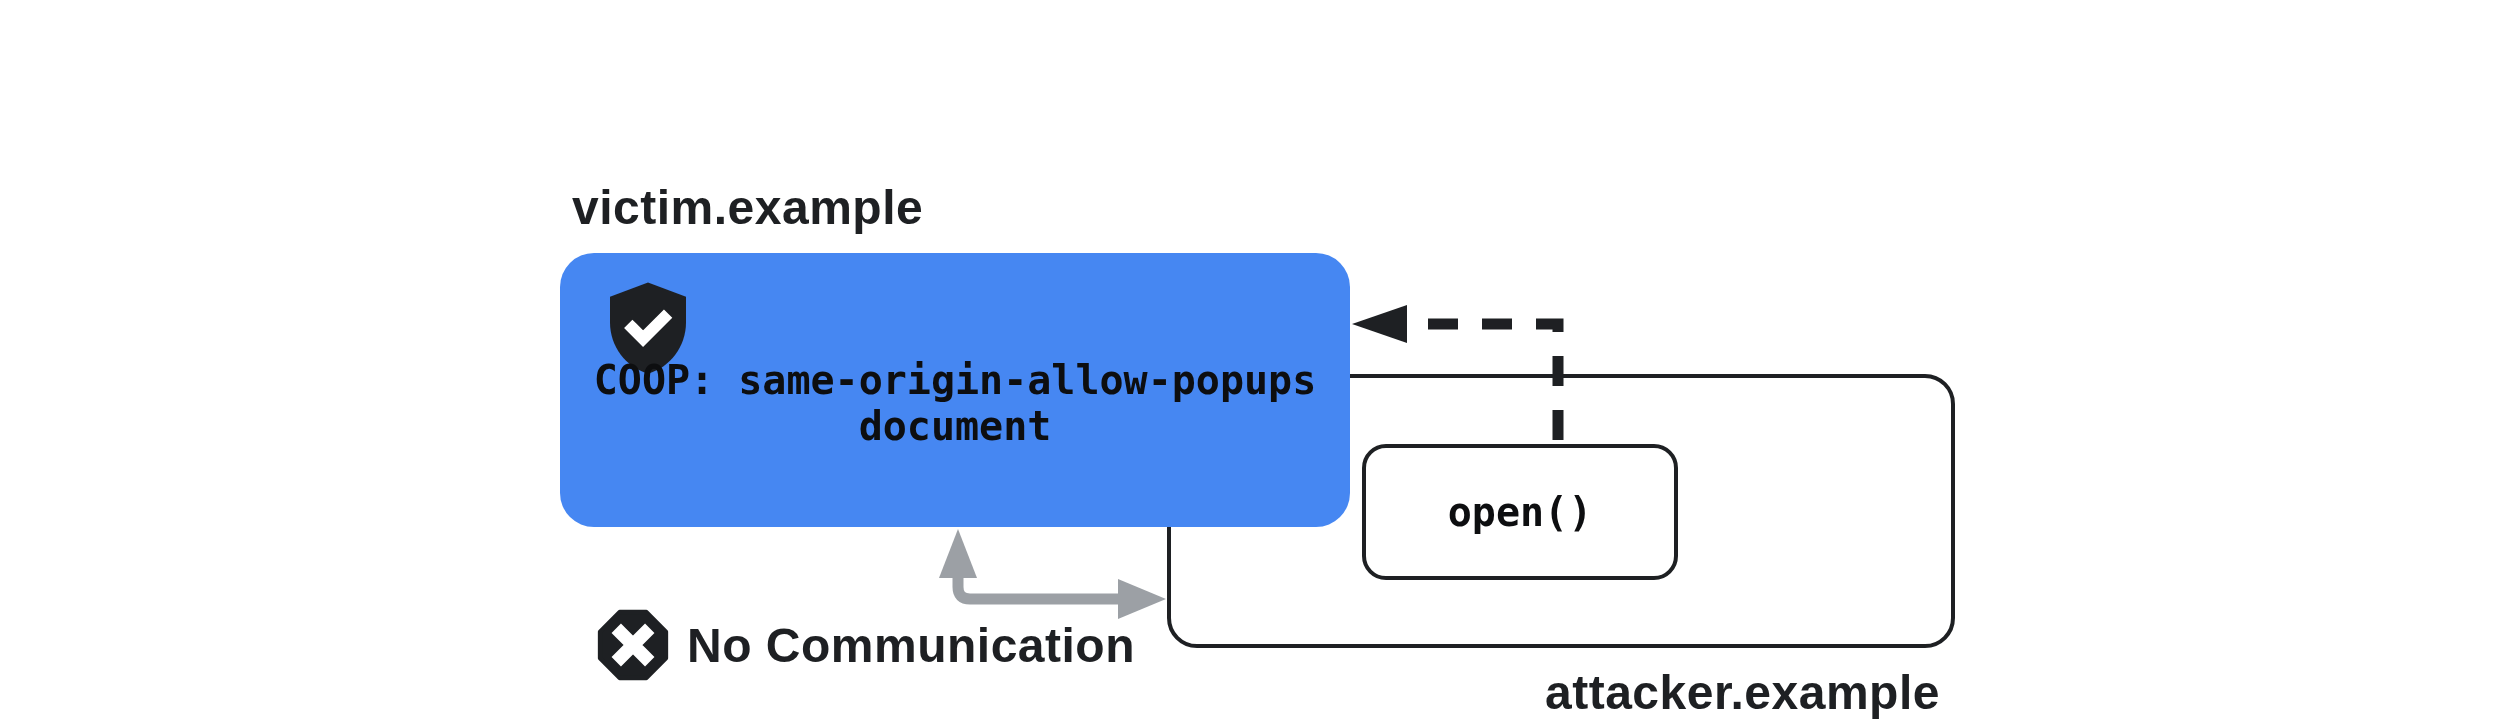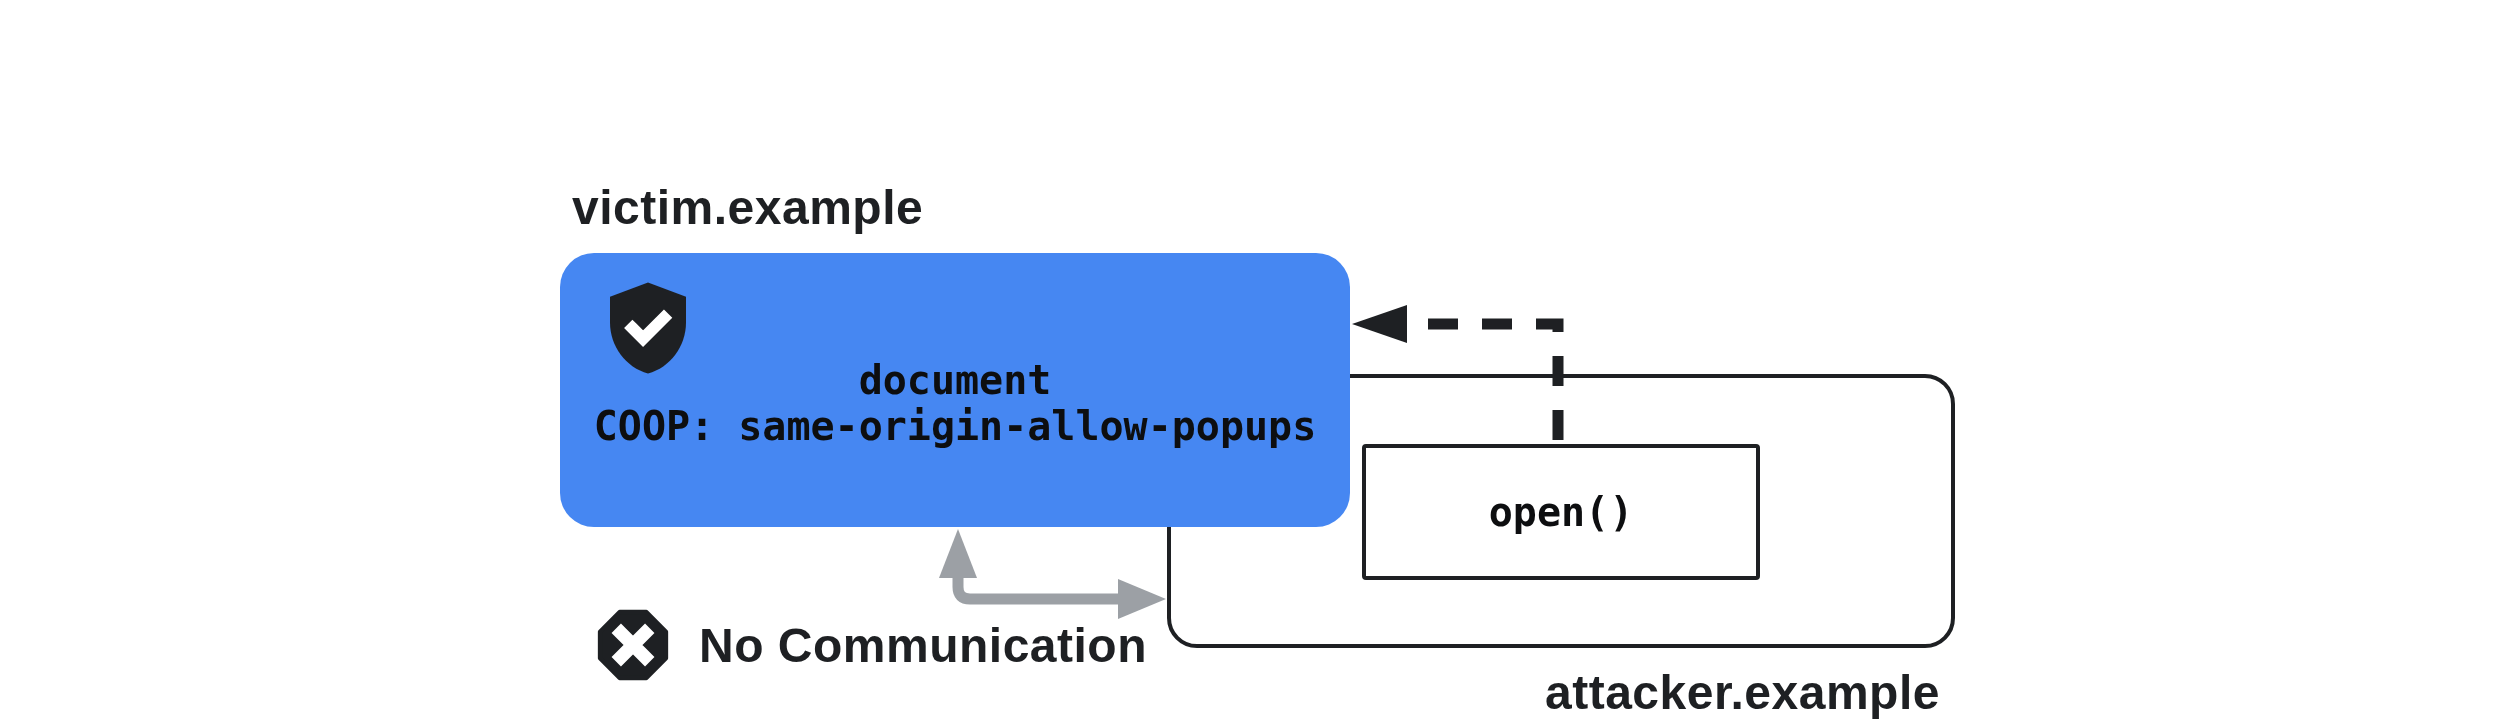--- a/index.html
+++ b/index.html
@@ -55,25 +55,25 @@
     width: 788px; height: 274px;
     box-sizing: border-box;
     background: #ffffff;
     border: 4px solid var(--color-dark, #1e2023);
     border-radius: 30px;
     z-index: 1;
   }
   .open-box {
     position: absolute;
     left: 1362px; top: 424px;
-    width: 398px; height: 136px;
+    width: 316px; height: 136px;
     box-sizing: border-box;
     background: #ffffff;
     border: 4px solid var(--color-dark, #1e2023);
-    border-radius: 4px;
+    border-radius: 24px;
     z-index: 2;
     display: flex;
     align-items: center;
     justify-content: center;
     font-family: "DejaVu Sans Mono", monospace;
     font-weight: 700;
     font-size: 40px;
     color: #0d0e10;
   }
 
@@ -84,21 +84,21 @@
     z-index: 4;
     pointer-events: none;
   }
 
   .no-comm {
     position: absolute;
     left: 595px; top: 587px;
     height: 76px;
     display: flex;
     align-items: center;
-    gap: 28px;
+    gap: 16px;
     z-index: 6;
   }
   .blocked-icon { width: 76px; height: 76px; flex: 0 0 auto; }
   .no-comm-text {
     font-size: 48px;
     font-weight: 700;
     color: var(--color-dark, #1e2023);
     letter-spacing: 0.5px;
     white-space: nowrap;
   }
@@ -115,22 +115,22 @@
   <div class="open-box">
     <span>open()</span>
   </div>
 
   <div class="blue-box">
     <svg class="shield-icon" viewBox="0 0 20 24">
       <path d="M10 0 L20 3.8 V10.5 C20 16.9 15.8 22.4 10 24 C4.2 22.4 0 16.9 0 10.5 V3.8 Z" fill="var(--color-dark, #1e2023)"></path>
       <path d="M5.9 12 L8.7 14.8 L14.2 9.3" fill="none" stroke="#ffffff" stroke-width="3.1" stroke-linecap="square"></path>
     </svg>
     <div class="doc-text">
+      <div>COOP: same-origin-allow-popups</div>
       <div>document</div>
-      <div>COOP: same-origin-allow-popups</div>
     </div>
   </div>
 
   <svg class="arrow-layer" viewBox="0 0 2500 727">
 
     <g>
       <path d="M1558 420 L1558 304 L1406 304" fill="none" stroke="var(--color-dark, #1e2023)" stroke-width="11" stroke-dasharray="30 24"></path>
       <polygon points="1352,304 1407,285 1407,323" fill="var(--color-dark, #1e2023)"></polygon>
     </g>
 

